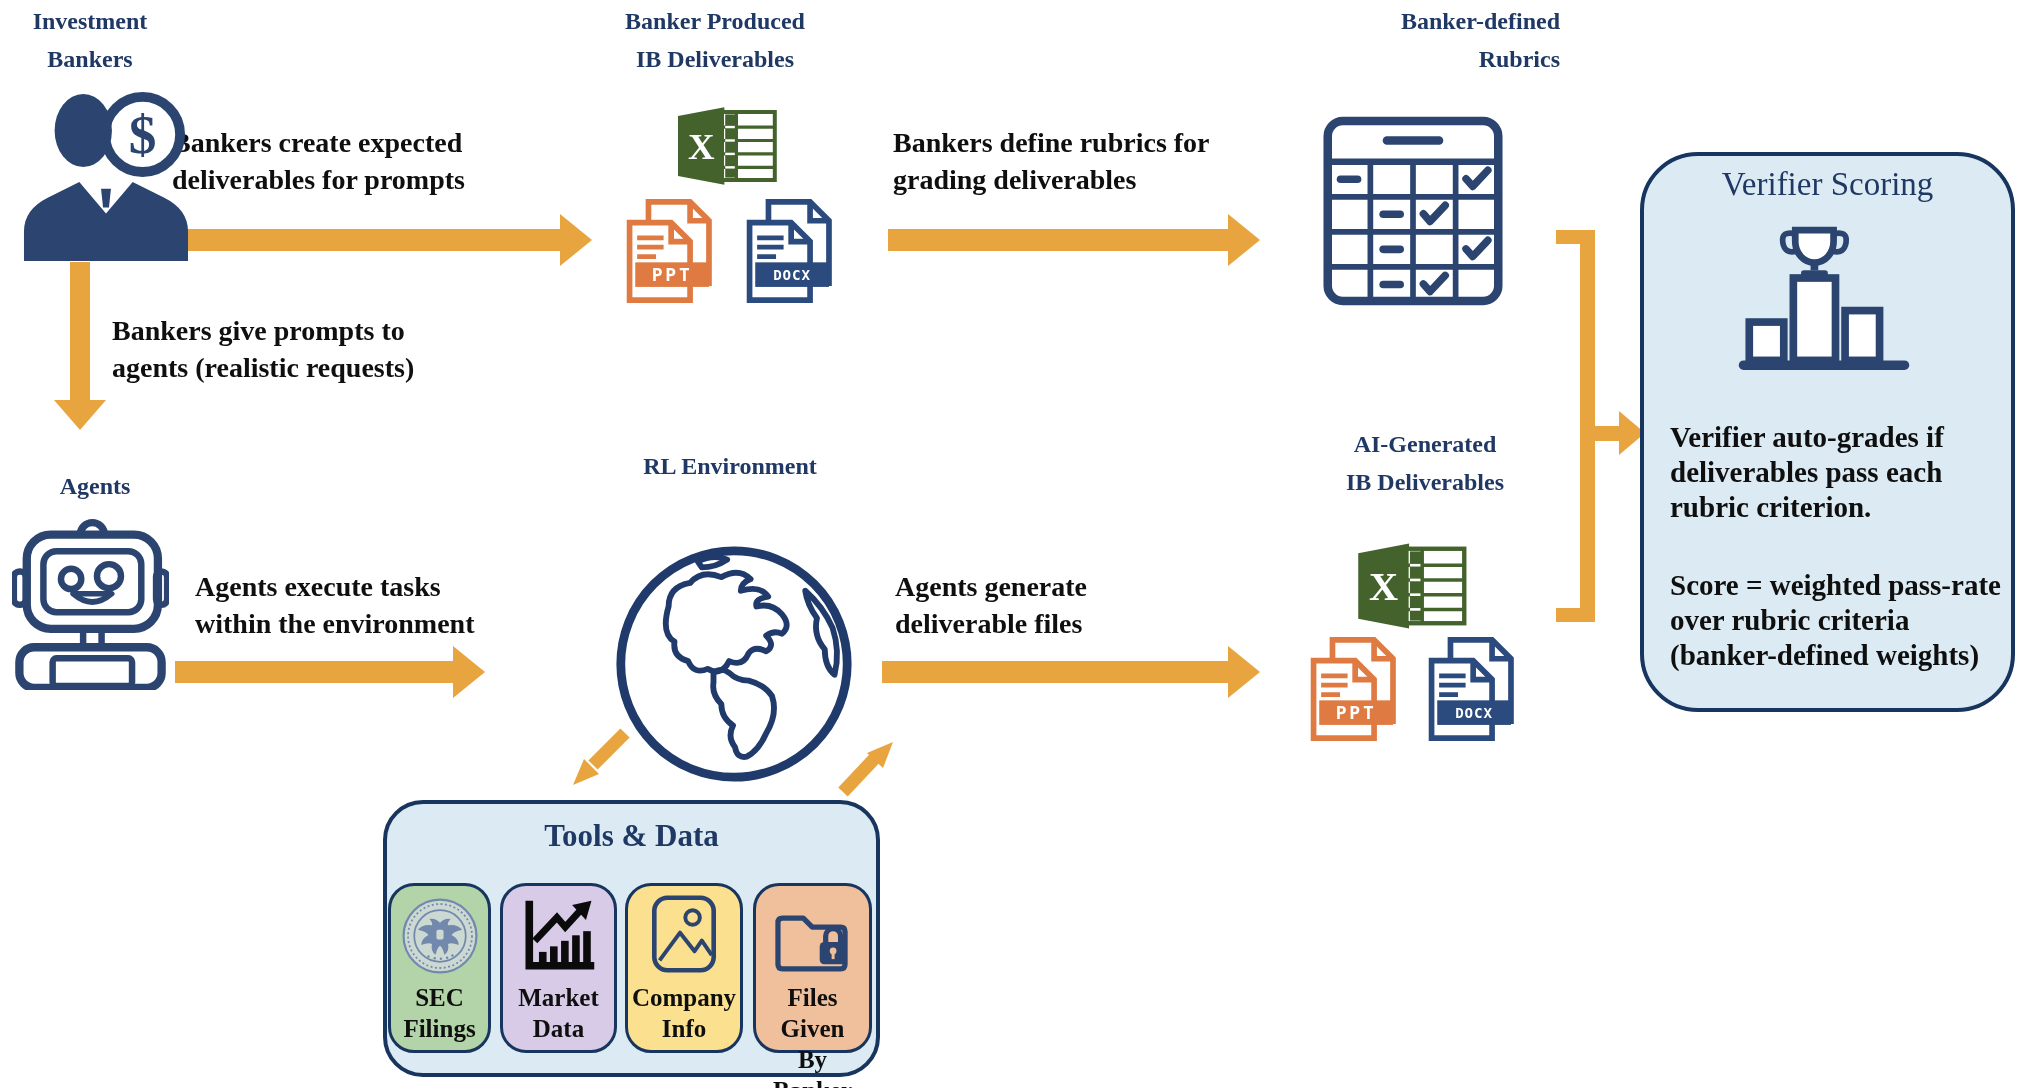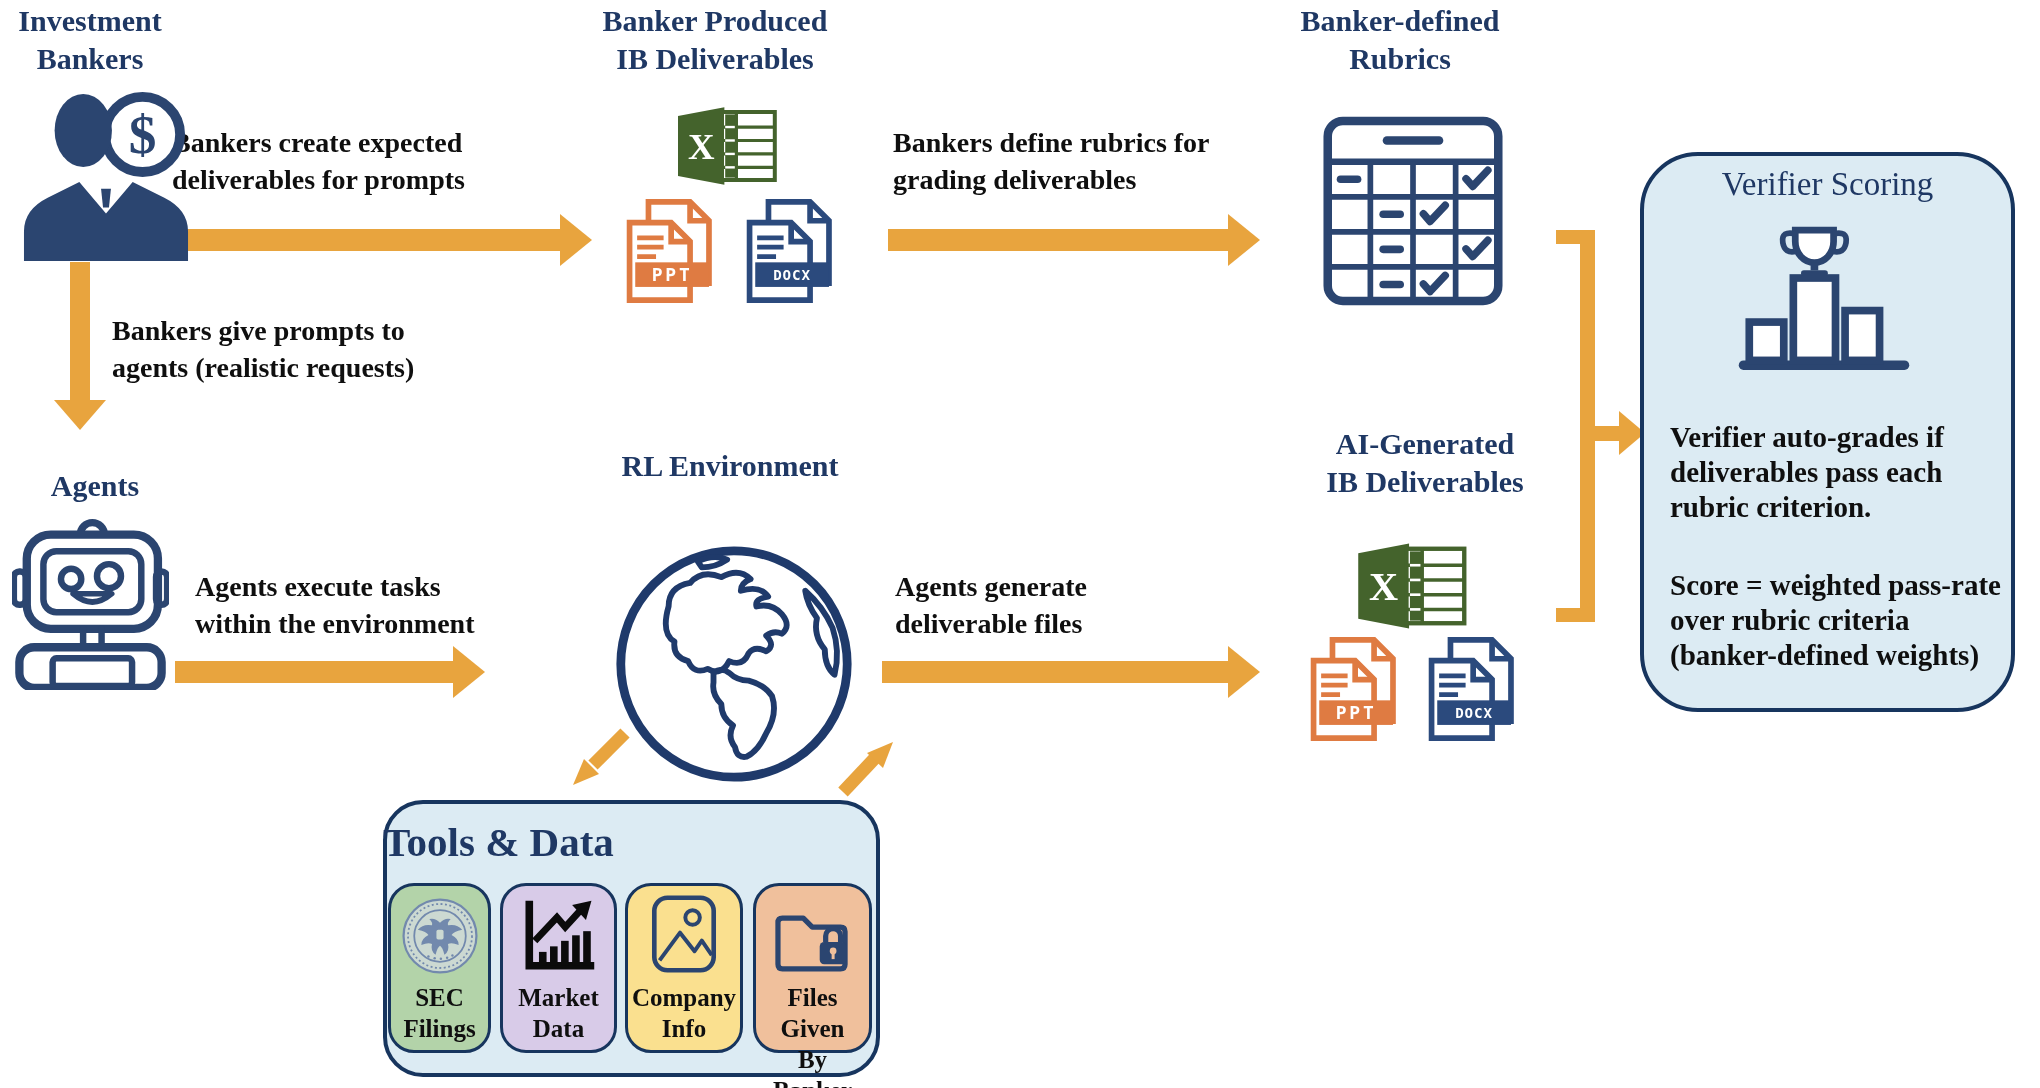--- a/index.html
+++ b/index.html
@@ -17,21 +17,21 @@
     --files:#f0c09c;
     --seal:#7289ad;
   }
   html,body{margin:0;padding:0;background:#ffffff;}
   .canvas{
     position:relative;width:2040px;height:1088px;background:#ffffff;overflow:hidden;
     font-family:"Liberation Serif","DejaVu Serif",serif;
   }
   .abs{position:absolute;}
   .node-title{
-    position:absolute;color:var(--navy);font-weight:bold;font-size:30px;line-height:38px;
+    position:absolute;color:var(--navy);font-weight:bold;font-size:24px;line-height:38px;
     text-align:center;
   }
   .edge-label{
     position:absolute;color:var(--black);font-weight:bold;font-size:28px;line-height:37px;
     text-align:left;white-space:nowrap;
   }
   .abody{position:absolute;background:var(--orange);}
   .ahead-r{position:absolute;width:0;height:0;border-top:26px solid transparent;
     border-bottom:26px solid transparent;border-left:32px solid var(--orange);}
   .ahead-d{position:absolute;width:0;height:0;border-left:26px solid transparent;
@@ -45,22 +45,22 @@
     color:var(--navy);font-weight:normal;font-size:33px;
   }
   .panel-text{
     position:absolute;color:var(--black);font-weight:bold;font-size:29px;line-height:35px;
   }
   .toolsbox{
     position:absolute;left:383px;top:800px;width:497px;height:277px;
     background:var(--panel);border:4px solid #17355e;border-radius:40px;box-sizing:border-box;
   }
   .tools-title{
-    position:absolute;left:383px;top:818px;width:497px;text-align:left;
-    color:var(--navy);font-weight:bold;font-size:41px;
+    position:absolute;left:383px;top:818px;width:497px;text-align:center;
+    color:var(--navy);font-weight:bold;font-size:31px;
   }
   .card{
     position:absolute;top:883px;height:170px;border:3px solid #17355e;border-radius:26px;
     box-sizing:border-box;
   }
   .card-sec{background:var(--sec);}
   .card-market{background:var(--market);}
   .card-company{background:var(--company);}
   .card-files{background:var(--files);}
   .card-icon{position:absolute;left:0;width:100%;display:flex;justify-content:center;}
@@ -78,21 +78,21 @@
   <div class="node-title" style="left:0px;top:2px;width:180px;">
     <span style="display:block">Investment</span>
     <span style="display:block">Bankers</span>
   </div>
 
   <div class="node-title" style="left:555px;top:2px;width:320px;">
     <span style="display:block">Banker Produced</span>
     <span style="display:block">IB Deliverables</span>
   </div>
 
-  <div class="node-title" style="left:1240px;top:2px;width:320px;">
+  <div class="node-title" style="left:1240px;top:2px;width:320px;text-align:right;">
     <span style="display:block">Banker-defined</span>
     <span style="display:block">Rubrics</span>
   </div>
 
   <div class="node-title" style="left:30px;top:447px;width:130px;margin-top:20px;">
     <span style="display:block">Agents</span>
   </div>
 
   <div class="node-title" style="left:570px;top:447px;width:320px;">
     <span style="display:block">RL Environment</span>

